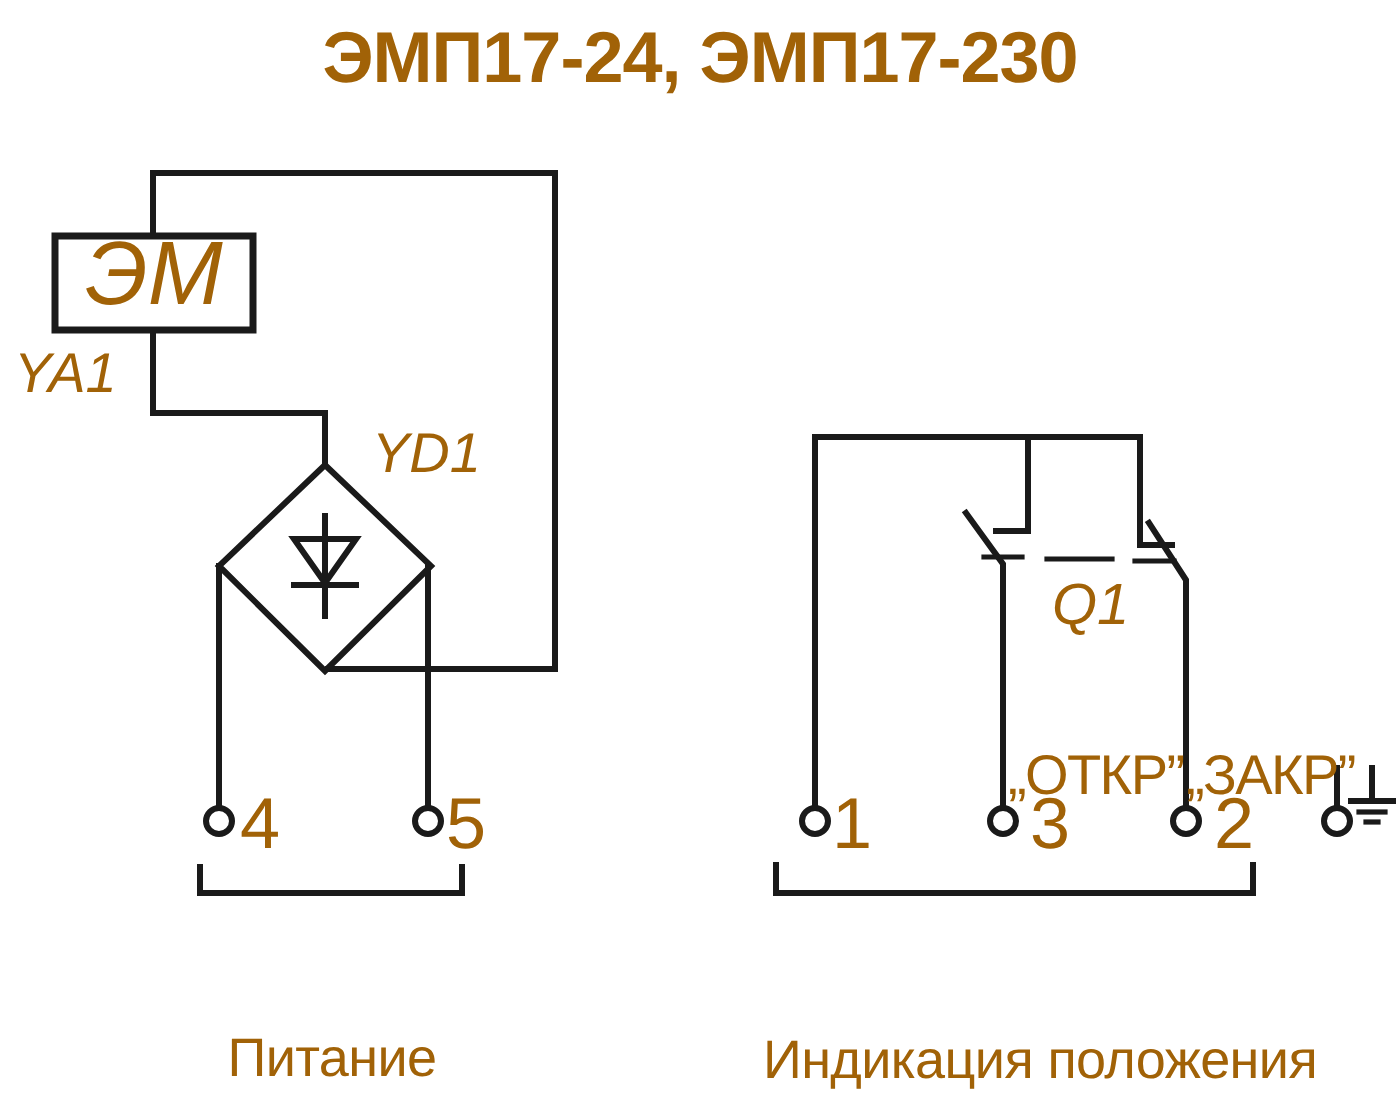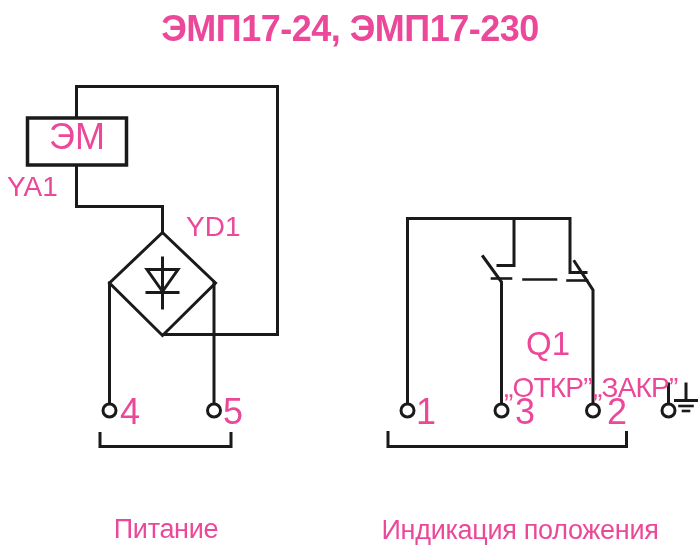--- a/index.html
+++ b/index.html
@@ -1,34 +1,34 @@
 <!DOCTYPE html>
 <html><head>
 <meta charset="utf-8">
 <style>
   html,body{margin:0;padding:0;background:#fff;}
   .canvas{
     position:relative;width:700px;height:560px;background:#fff;overflow:hidden;
     font-family:"Liberation Sans","DejaVu Sans",sans-serif;color:#1a1a1a;
   }
   .canvas svg{position:absolute;left:0;top:0;}
-  .txt{position:absolute;white-space:pre;color:#ec4899;}
+  .txt{position:absolute;white-space:pre;color:#a16207;}
   .title{
     left:0;top:8px;width:700px;text-align:center;
     font-size:36px;font-weight:700;letter-spacing:-0.5px;
   }
   .em-text{
     left:27px;top:118px;width:100px;height:37px;
     display:flex;align-items:center;justify-content:center;
-    font-size:36px;line-height:45px;
+    font-size:45px;line-height:45px;font-style:italic;
   }
-  .ref{font-size:28px;line-height:28px;}
+  .ref{font-size:28px;line-height:28px;font-style:italic;}
   .ya1{left:7px;top:173px;}
   .yd1{left:186px;top:213px;}
-  .q1{left:526px;top:289px;font-size:33px;line-height:29px;margin-top:40px;}
+  .q1{left:526px;top:289px;font-size:29px;line-height:29px;}
   .term{font-size:36px;line-height:34px;}
   .t4{left:120px;top:395px;}
   .t5{left:223px;top:395px;}
   .t1{left:416px;top:395px;}
   .t3{left:515px;top:395px;}
   .t2{left:607px;top:395px;}
   .smalllbl{font-size:28px;line-height:24px;letter-spacing:-0.8px;}
   .otkr{left:504px;top:376px;}
   .zakr{left:593px;top:376px;}
   .caption{text-align:center;font-size:27px;line-height:29px;letter-spacing:-0.3px;}

